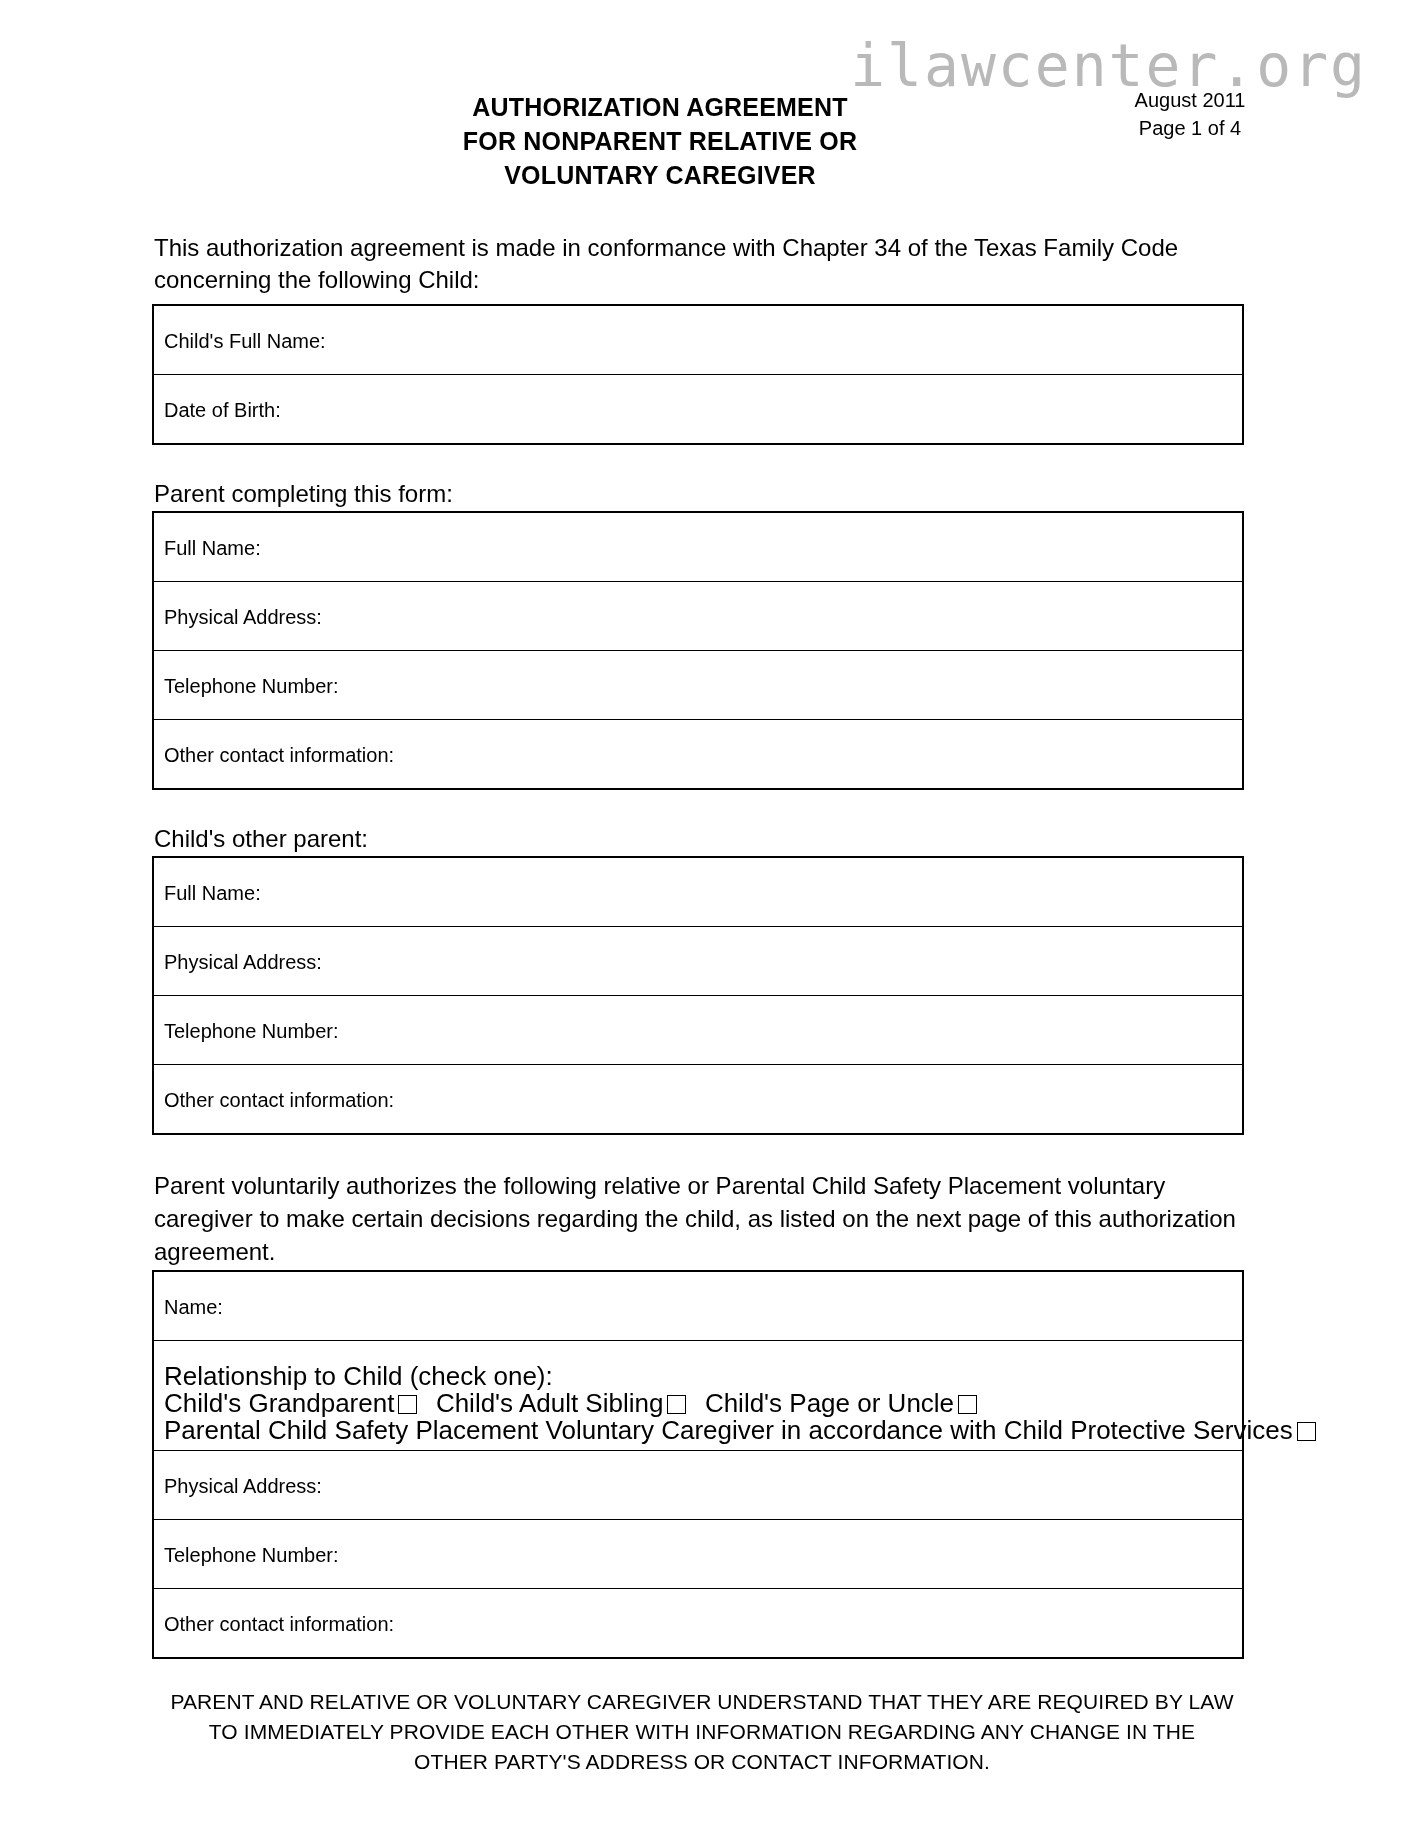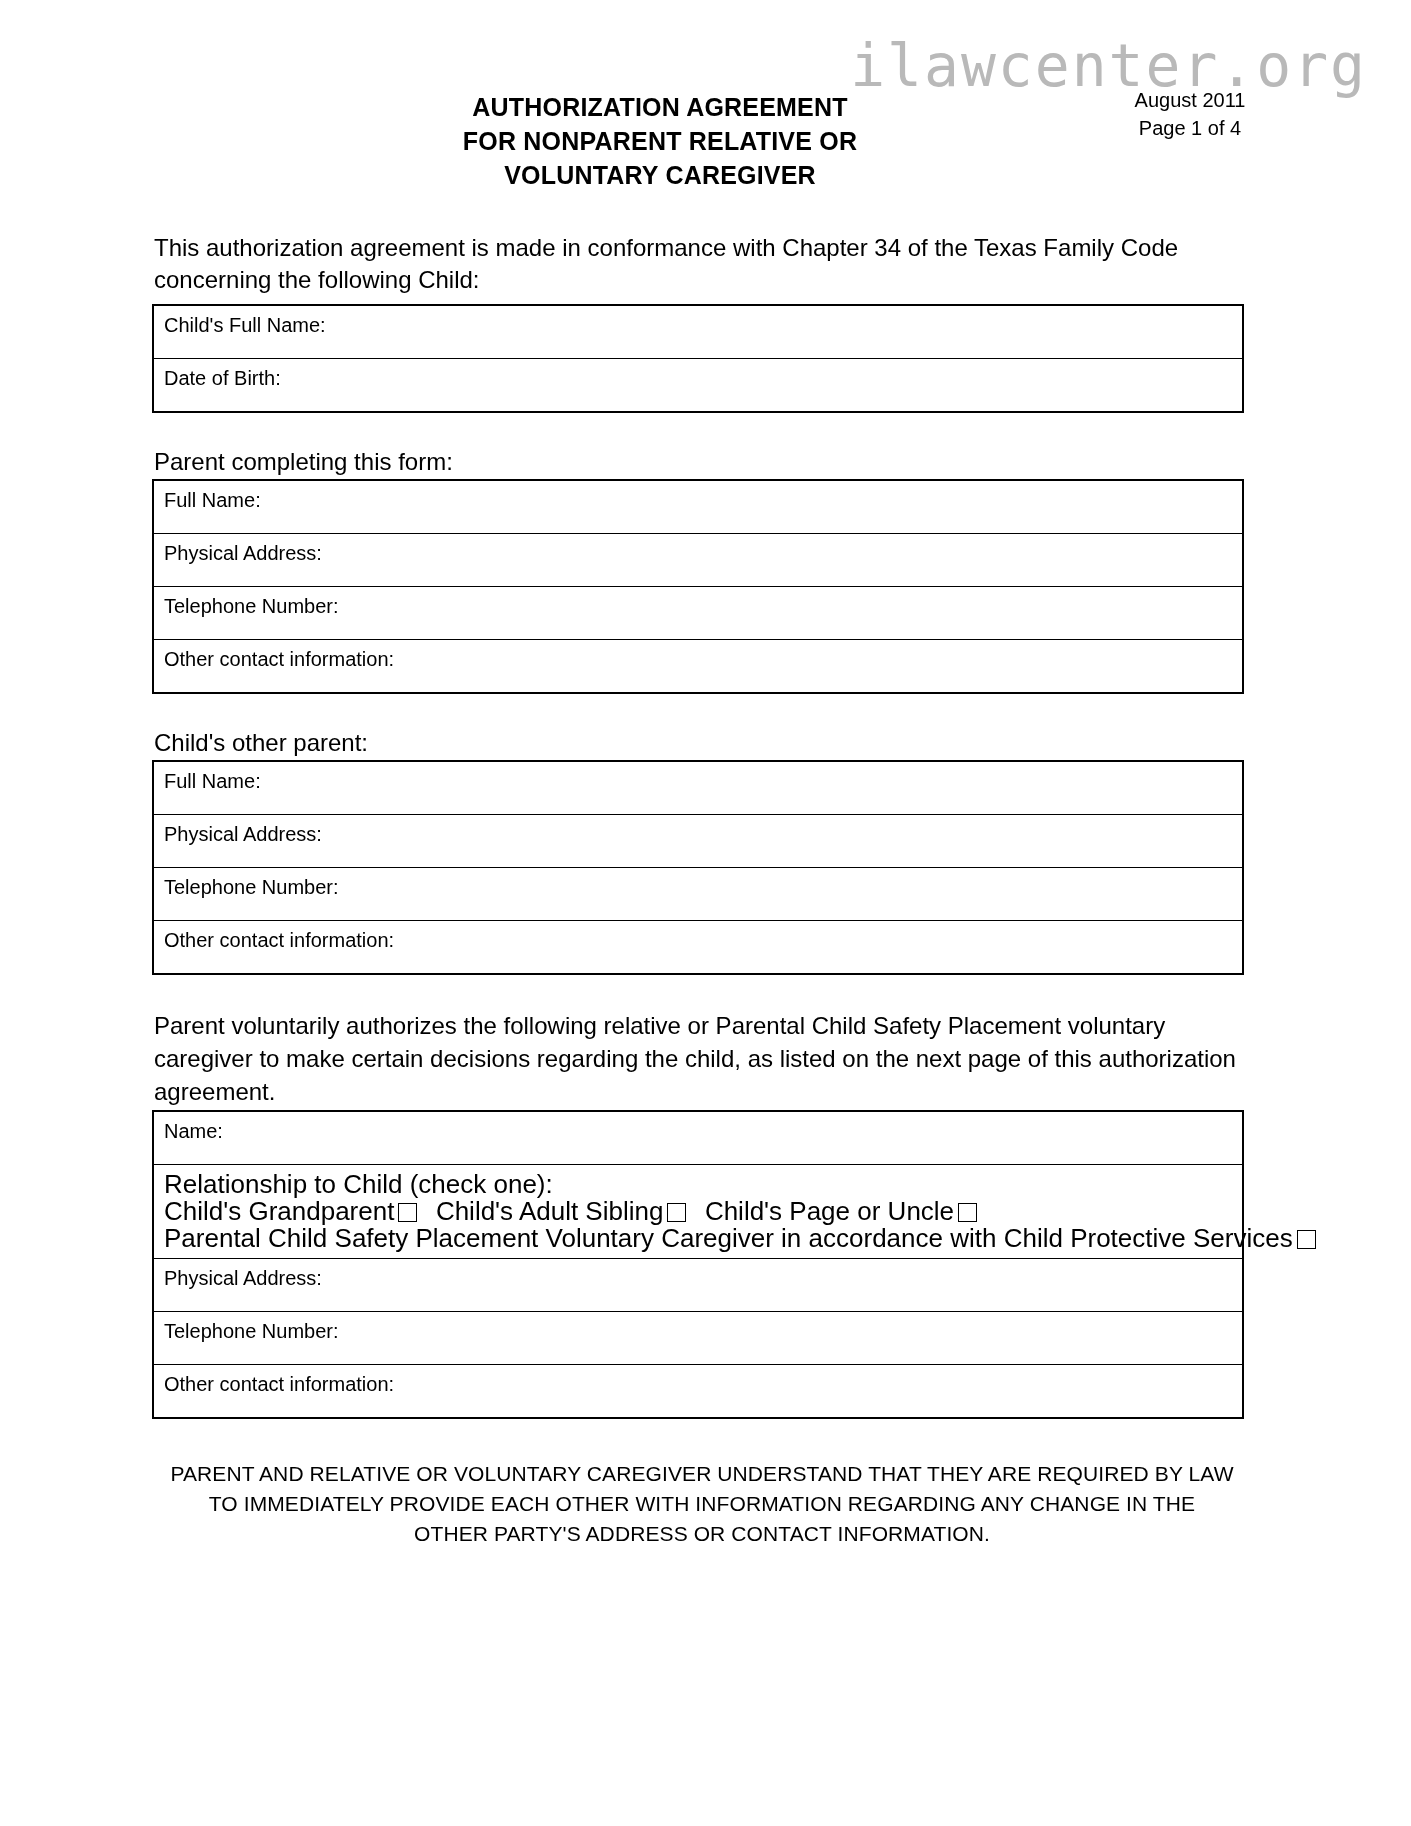--- a/index.html
+++ b/index.html
@@ -97,21 +97,21 @@
 
   table.formbox {
     width: 1092px;
     border-collapse: collapse;
     table-layout: fixed;
     border: 2px solid #000;
   }
   table.formbox td {
     border-top: 1px solid #000;
     border-bottom: 1px solid #000;
-    padding: 6px 0 6px 10px;
+    padding: 22px 0 6px 10px;
     font-size: 20px;
     line-height: 26px;
     vertical-align: top;
     height: 40px;
   }
   table.formbox tr:first-child td { border-top: none; }
   table.formbox tr:last-child td { border-bottom: none; }
 
   .cell-tall { height: 54px; }
 
@@ -130,21 +130,21 @@
     display: inline-block;
     width: 17px;
     height: 17px;
     border: 1.5px solid #000;
     vertical-align: -2px;
     margin: 0 4px 0 4px;
     background: #fff;
   }
 
   .footer-note {
-    margin-top: 40px;
+    margin-top: 28px;
     text-align: center;
     font-size: 21px;
     line-height: 30px;
     letter-spacing: 0.1px;
     padding: 0 18px;
   }
 </style>
 </head>
 <body>
 

